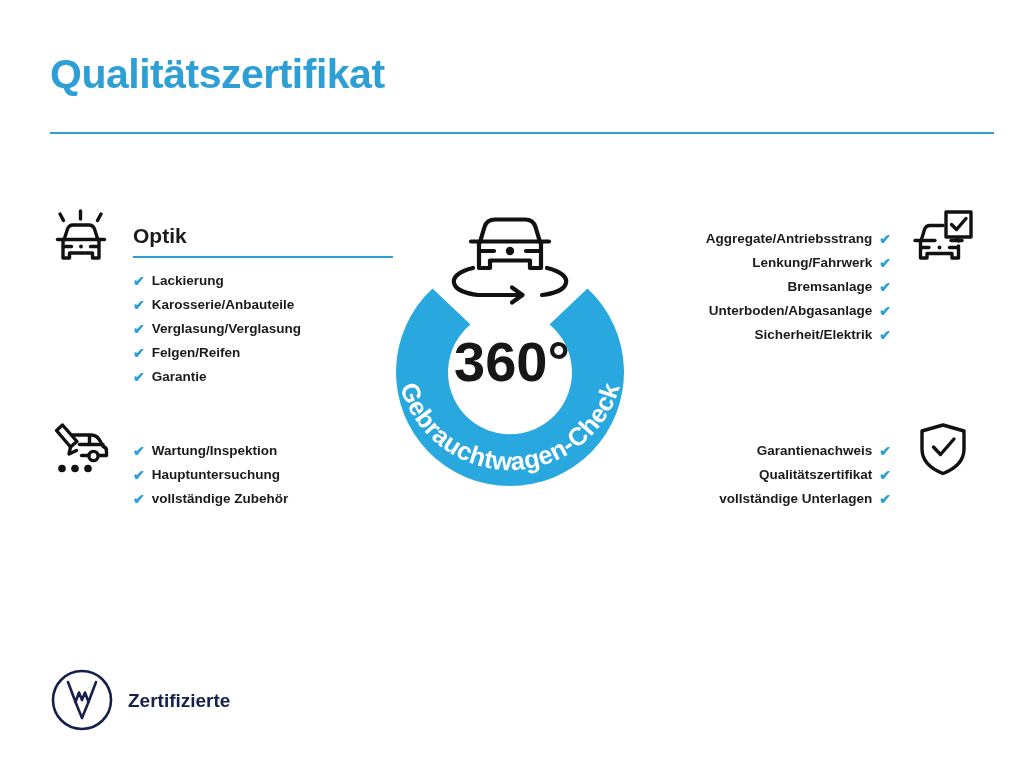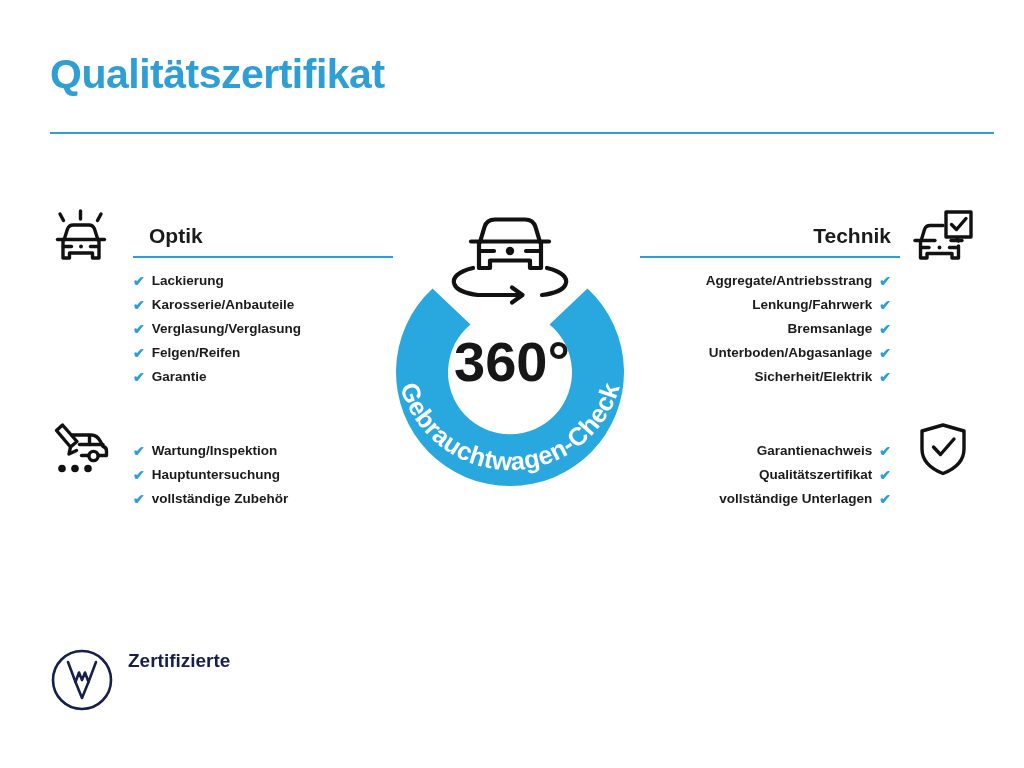--- a/index.html
+++ b/index.html
@@ -66,21 +66,21 @@
     white-space: nowrap;
   }
   .sec-rule {
     position: absolute;
     bottom: 0;
     height: 2px;
     background: #2e9fd4;
   }
 
   
-  .left .sec-title { left: 101px; }
+  .left .sec-title { left: 85px; }
   .left .sec-rule  { left: 85px; width: 260px; }
   .left .items     { margin-left: 85px; }
   .left .item      { justify-content: flex-start; }
 
   
   .right .sec-title { right: 85px; }
   .right .sec-rule  { left: 9px; width: 260px; }
   .right .items     { margin-right: 85px; align-items: flex-end; }
   .right .item      { justify-content: flex-end; }
 
@@ -123,22 +123,23 @@
     left: 372px;
     top: 196px;
     width: 276px;
     height: 292px;
   }
 
   
   .footer-logo {
     position: absolute;
     left: 50px;
-    top: 648px;
+    top: 668px;
     display: flex;
+    align-items: center;
     gap: 14px;
   }
   .vw-mark { width: 64px; height: 64px; flex: 0 0 auto; }
   .vw-text {
     font-size: 19px;
     font-weight: bold;
     color: #16204a;
     line-height: 25px;
     white-space: nowrap;
   }
@@ -238,24 +239,20 @@
           <path d="M5 32.5 L25 32.5"></path>
           <path d="M41 32.5 L52 32.5"></path>
           <path d="M10.5 33 L10.5 50 L17 50 L17 45.5 L42 45.5 L42 50 L48.5 50 L48.5 38"></path>
           <path d="M11 39.5 L19 39.5"></path>
           <path d="M39.5 39.5 L47.5 39.5"></path>
           <circle cx="29.5" cy="39.5" r="1.9" fill="#111" stroke="none"></circle>
           <rect x="36" y="4" width="25" height="25" fill="#fff"></rect>
           <path d="M41.5 16.5 L46.5 21.5 L56 10.5"></path>
         </svg>
       </span>
-      <div class="block-head">
-        <div class="sec-title">Technik</div>
-        <div class="sec-rule"></div>
-      </div>
       <div class="items">
         <div class="item">
           <span>Aggregate/Antriebsstrang</span>
           <span class="check">✔</span>
         </div>
         <div class="item">
           <span>Lenkung/Fahrwerk</span>
           <span class="check">✔</span>
         </div>
         <div class="item">

